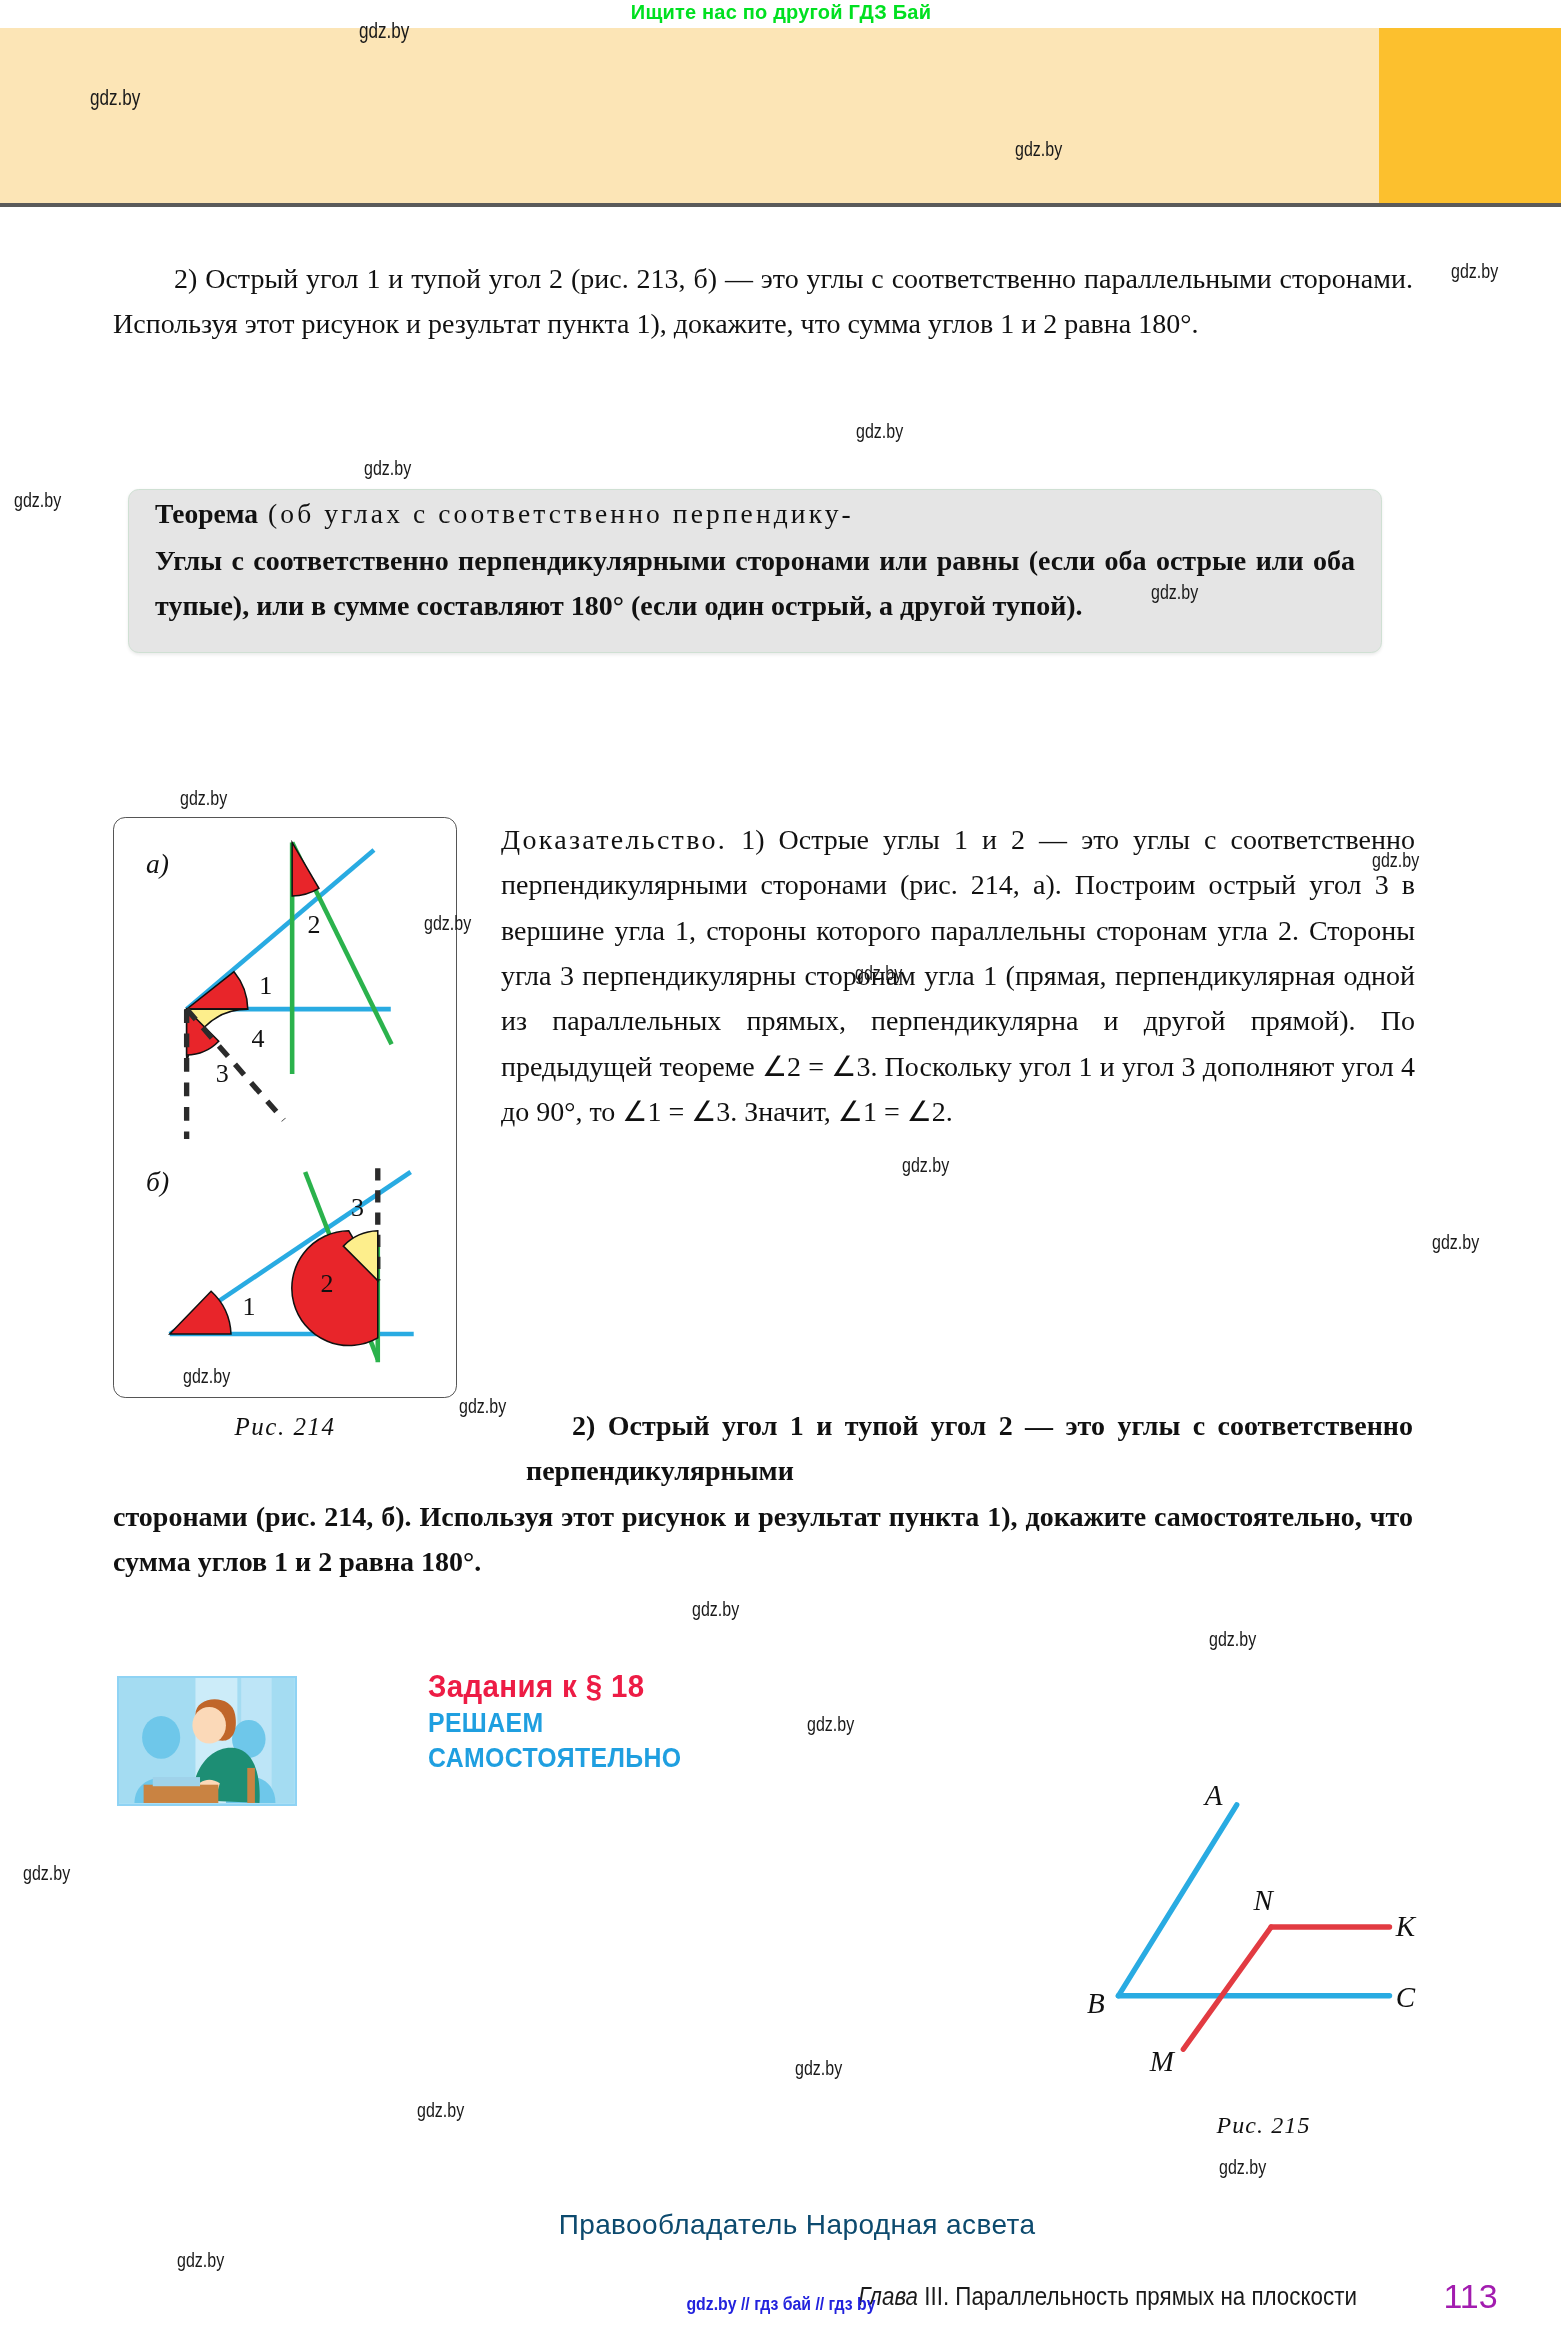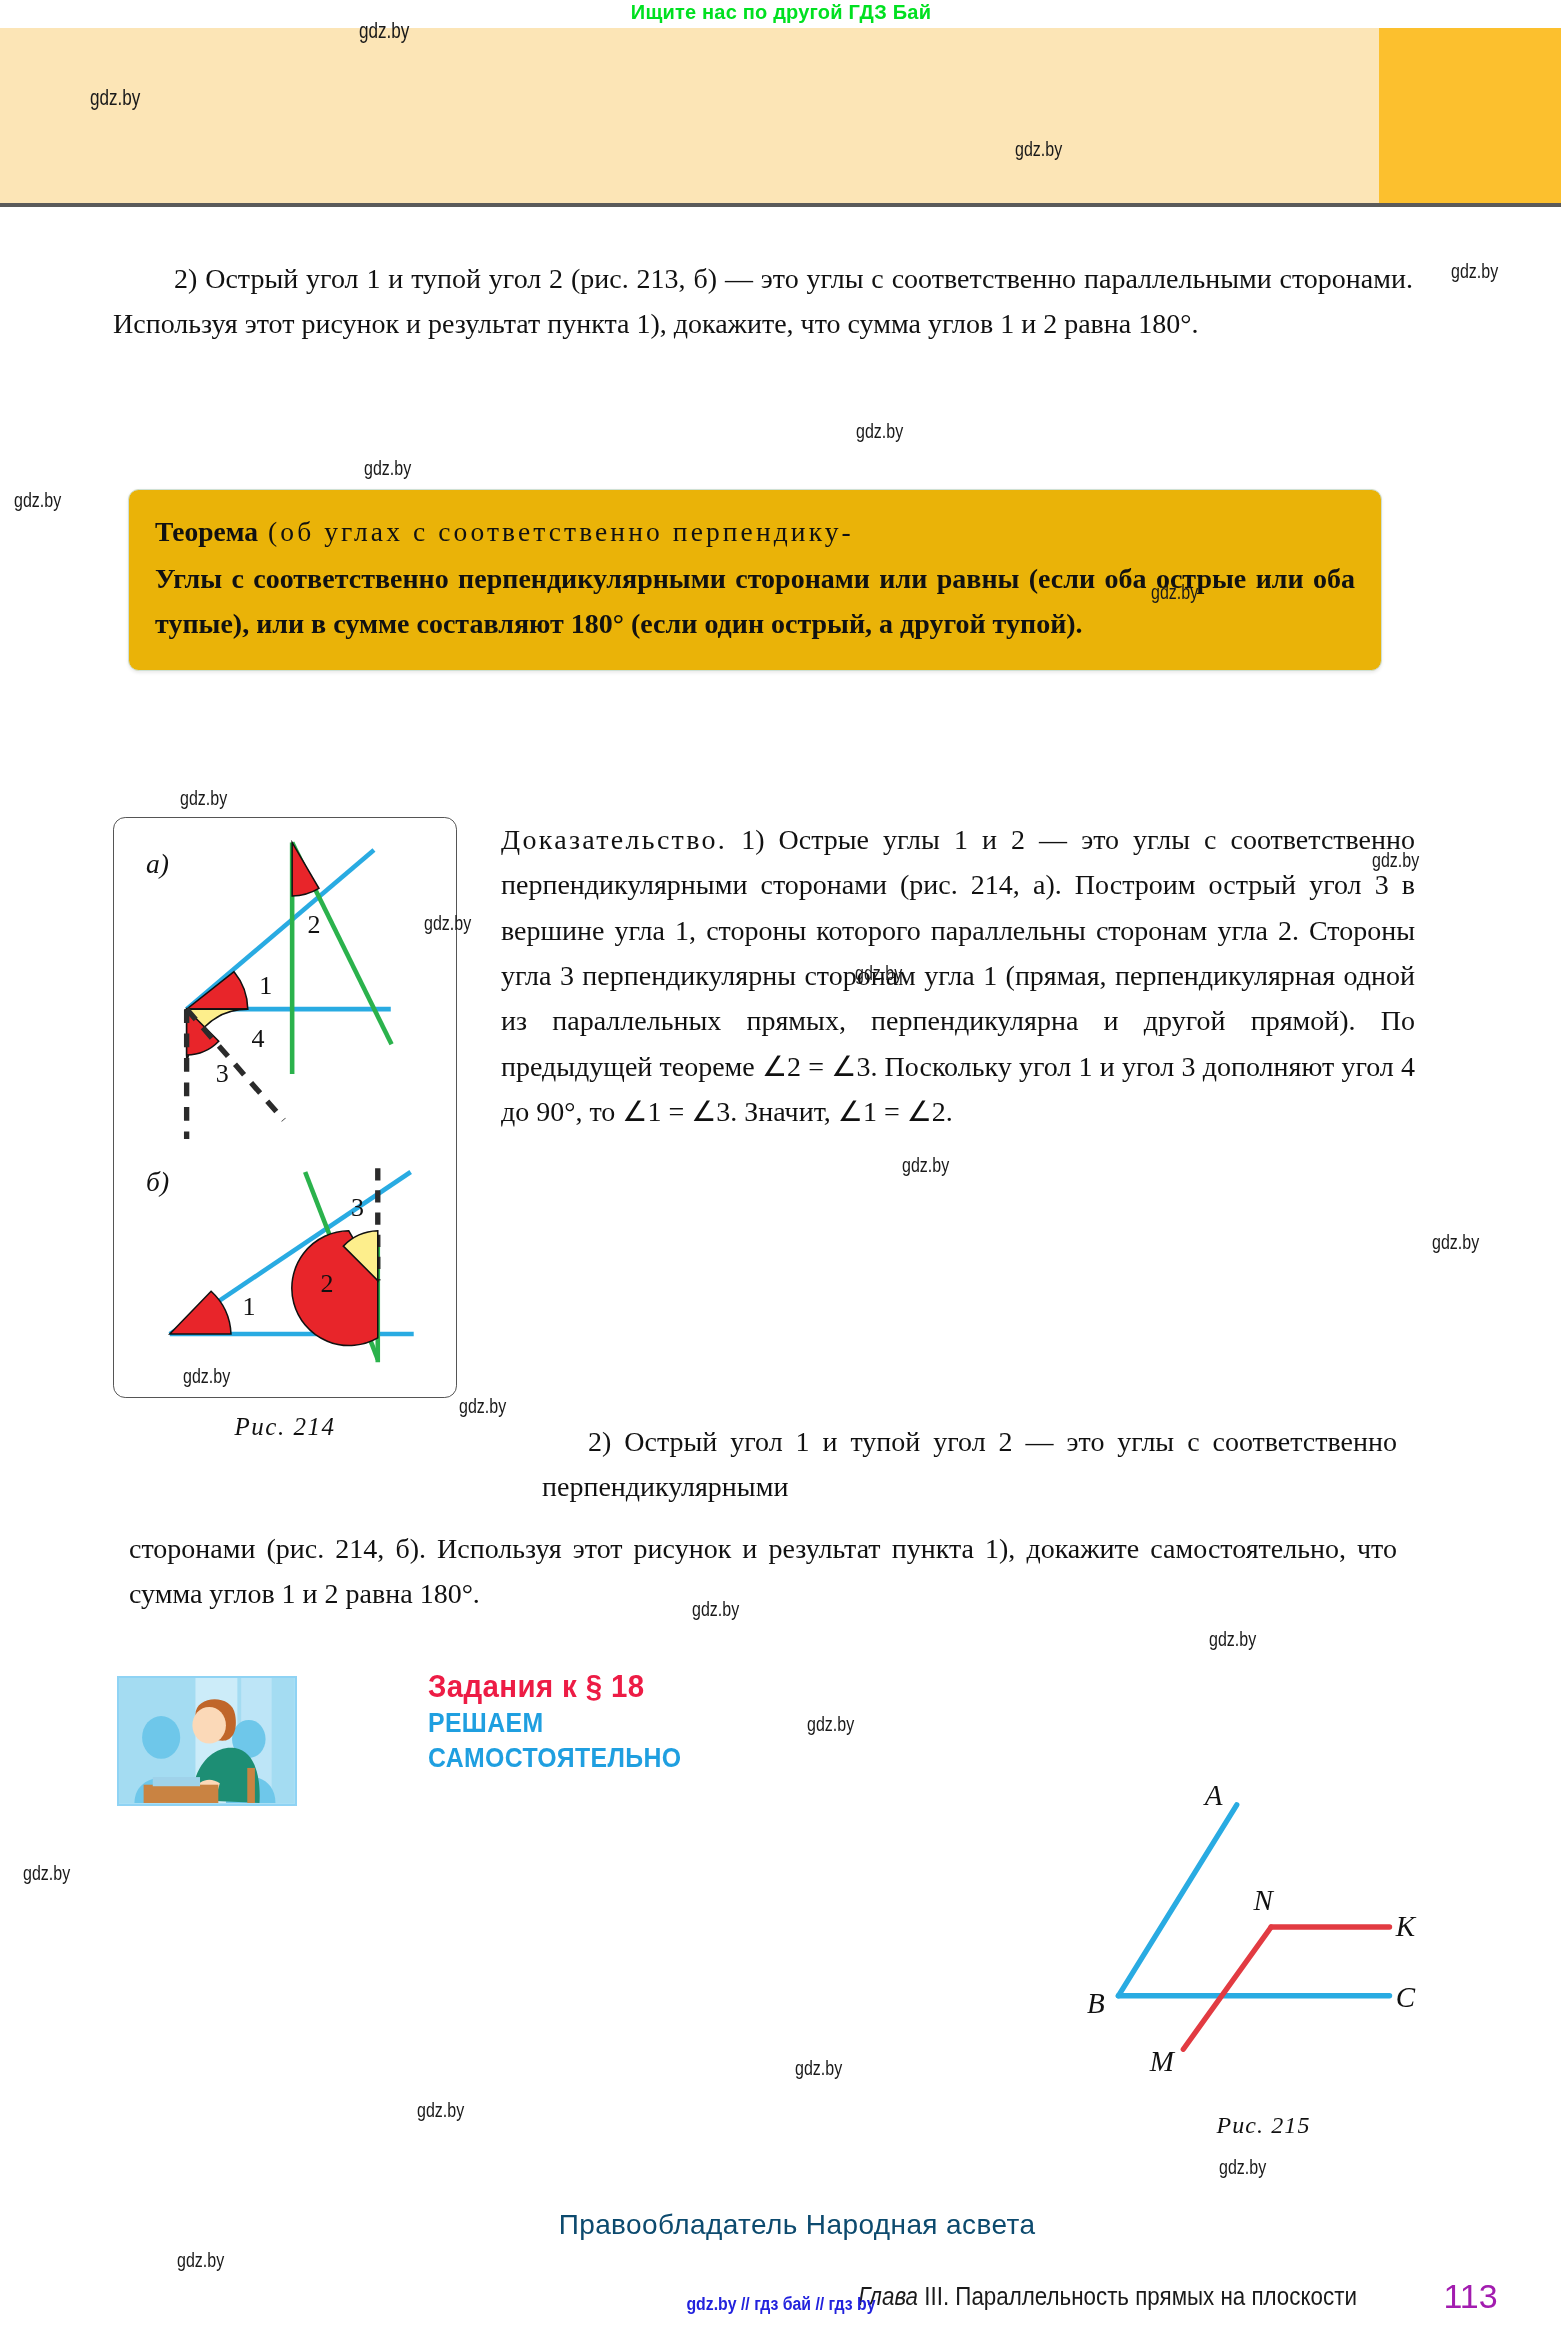--- a/index.html
+++ b/index.html
@@ -60,25 +60,25 @@
   .ital{font-style:italic;}
 
   #para-intro{
     position:absolute;left:113px;top:256px;width:1300px;
   }
   #para-intro p{margin:0;text-indent:61px;}
 
   
   .theorem-box{
     position:absolute;left:128px;top:489px;width:1254px;
-    background:#eab308;
+    background:#e5e5e5;
     border:1.5px solid #cfe0d3;
     border-radius:10.7px;
     box-shadow:0 1.5px 3.1px rgba(0,0,0,0.08);
-    padding:20px 26px 23px 26px;
+    padding:2px 26px 23px 26px;
     box-sizing:border-box;
   }
   .theorem-lead{
     font-family:"Liberation Serif", serif;
     font-size:27.5px;line-height:1.62;color:#111;
     text-align:justify;margin:0 0 1.5px 0;
   }
   .theorem-lead .spaced{letter-spacing:3.1px;}
   .theorem-body{
     font-family:"Liberation Serif", serif;
@@ -106,21 +106,21 @@
   
   #proof-col{
     position:absolute;left:501px;top:817px;width:914px;
   }
   #proof-col p{margin:0;}
   .spaced-lead{letter-spacing:2.3px;}
 
   #para-tail{
     position:absolute;left:113px;top:1403px;width:1300px;
   }
-  #para-tail p{margin:16px;}
+  #para-tail p{margin:0;font-weight:bold;}
   .tail-indent{
     display:block;margin-left:413px;text-indent:46px;
   }
 
   
   .task-illus{
     position:absolute;left:117px;top:1676px;
     width:180px;height:130px;
     border:2.3px solid #8fd3f4;
     box-sizing:border-box;

